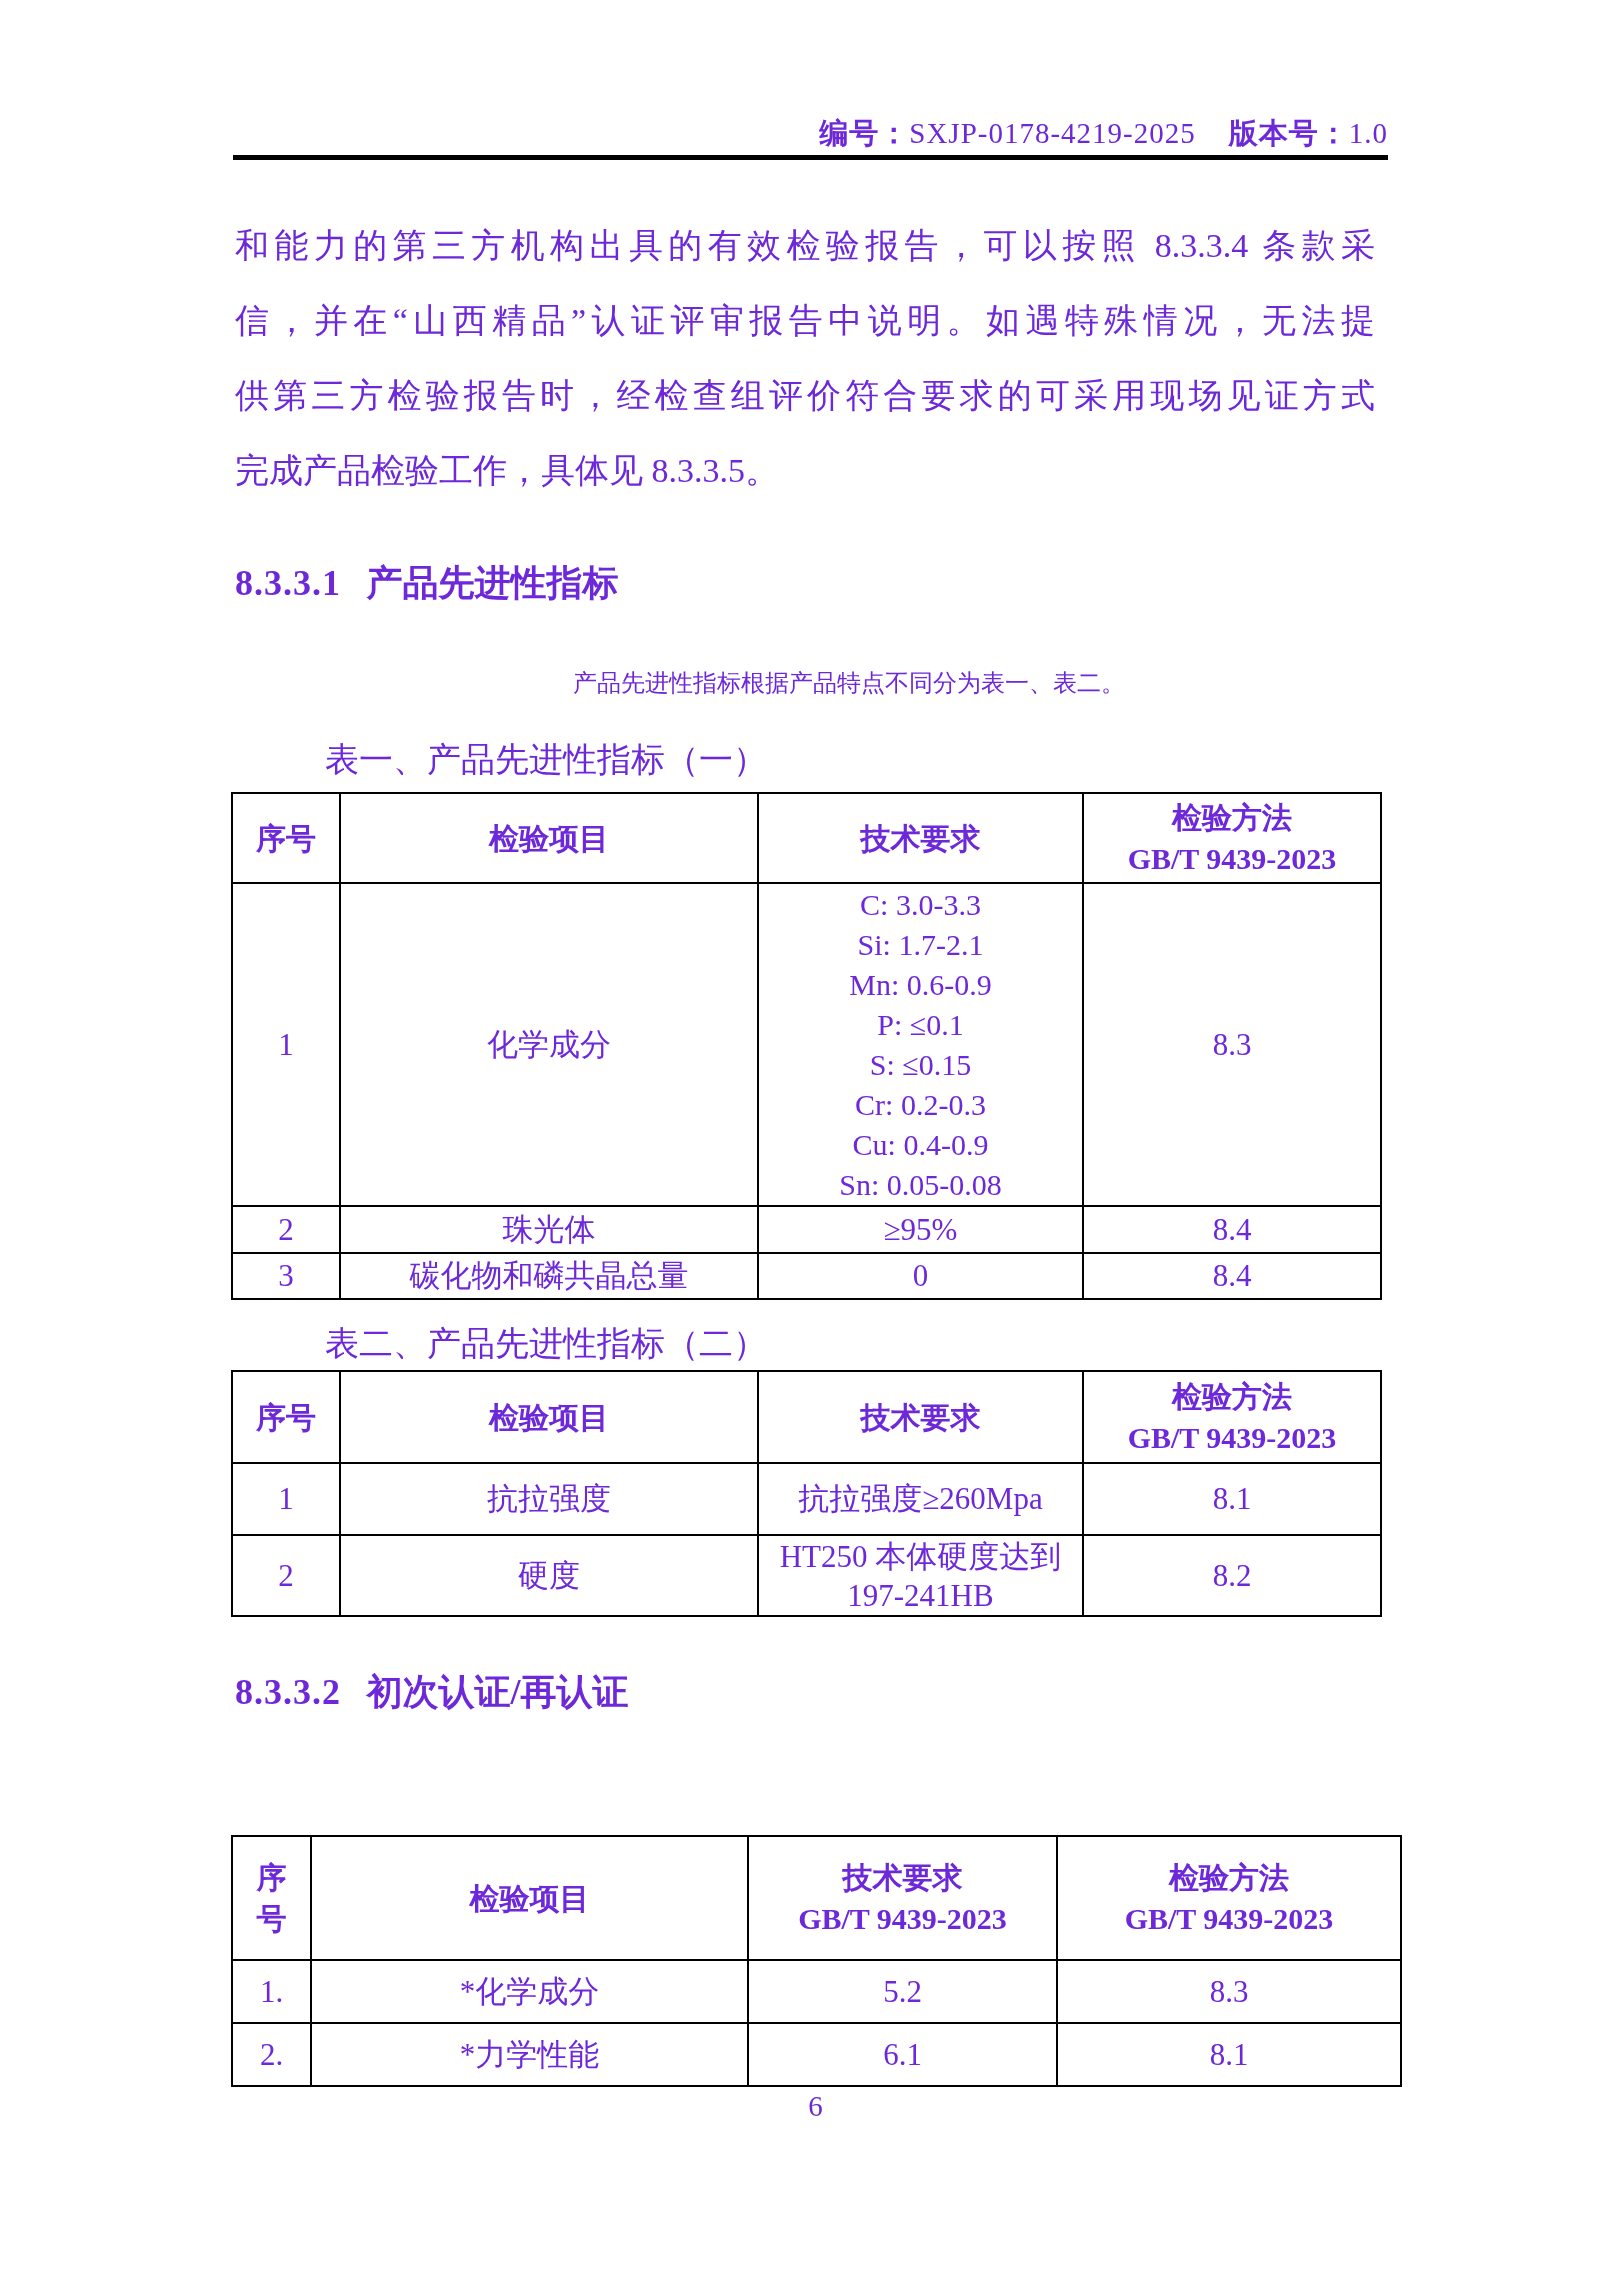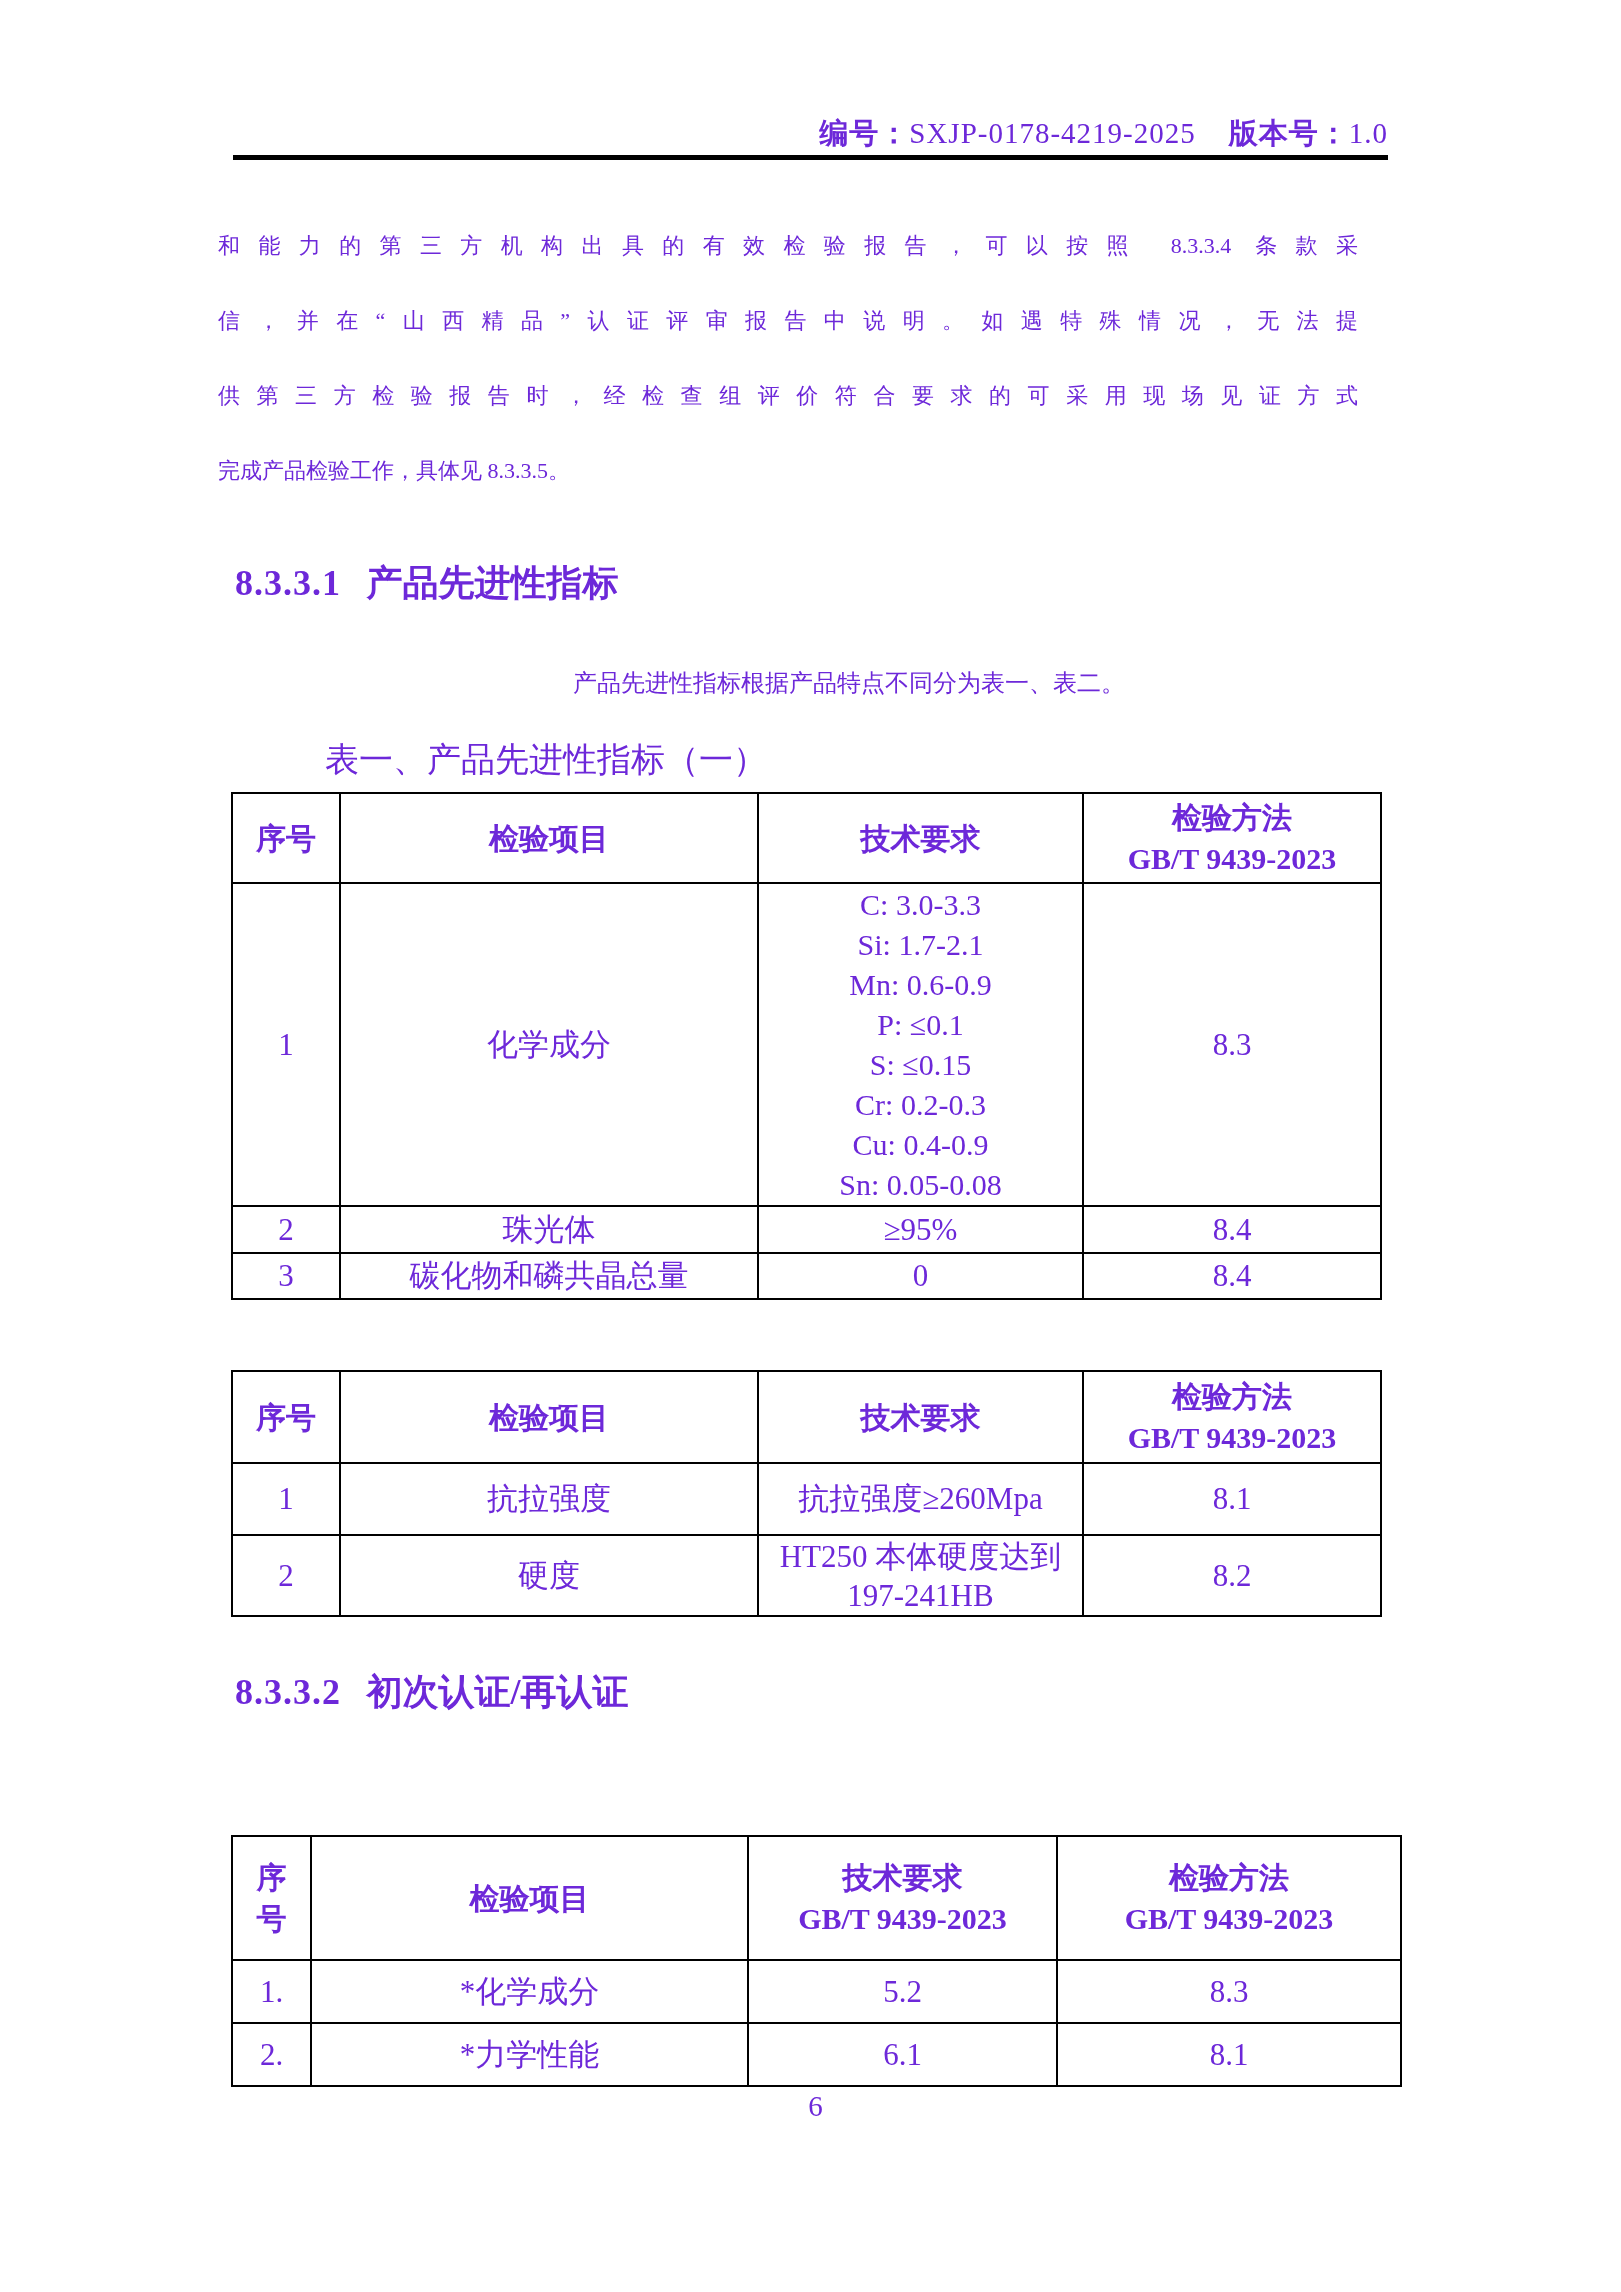--- a/index.html
+++ b/index.html
@@ -17,21 +17,21 @@
     top:114px;left:233px;width:1155px;
     text-align:right;
     font-size:29px;
     letter-spacing:1px;
     white-space:nowrap;
   }
   .hdr .b{font-weight:bold;}
   .hdr .gap{margin-left:33px;}
   .rule{top:155px;left:233px;width:1155px;height:4.9px;background:#000;}
   
-  .para1{top:208px;left:218px;width:1140px;font-size:22px;line-height:75px;}
+  .para1{top:208px;left:235px;width:1140px;font-size:34px;line-height:75px;}
   .para1 .j{text-align:justify;text-align-last:justify;}
   .heading{font-size:36px;font-weight:bold;white-space:nowrap;}
   .heading .num{letter-spacing:1px;}
   .heading .ttl{margin-left:25.5px;}
   .h-1{top:559px;left:235px;}
   .h-2{top:1668px;left:235px;}
   .intro{font-size:24px;width:1140px;text-indent:88px;white-space:nowrap;text-align:center;}
   .intro1{top:667px;left:235px;}
   .intro2{top:1764px;left:235px;}
   .cap{font-size:34px;text-indent:90px;white-space:nowrap;}
@@ -129,20 +129,21 @@
     </tr>
     <tr style="height:46px">
       <td>3</td>
       <td>碳化物和磷共晶总量</td>
       <td>0</td>
       <td>8.4</td>
     </tr>
   </tbody>
     </table>
 
+  <div class="abs cap cap2">表二、产品先进性指标（二）</div>
 
   <table class="abs tbl t2">
     <colgroup>
         <col style="width:108px">
         <col style="width:418px">
         <col style="width:325px">
         <col style="width:298px">
       </colgroup>
     <tbody>
         <tr class="thr" style="height:92px">

